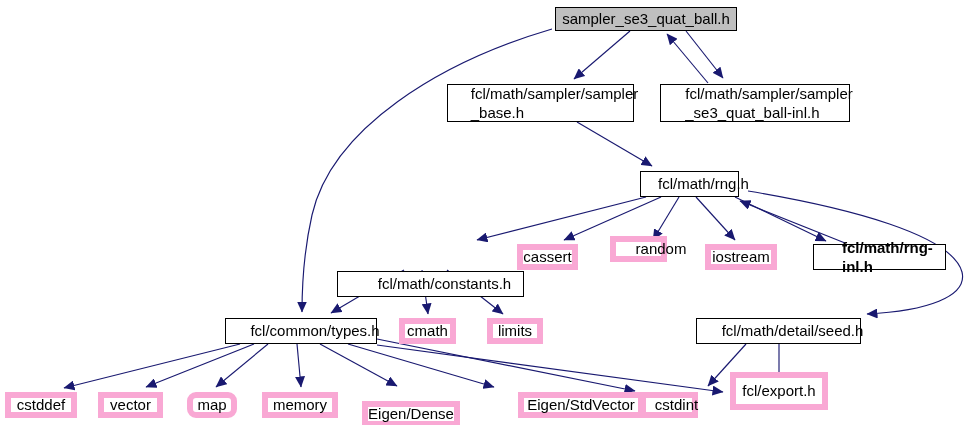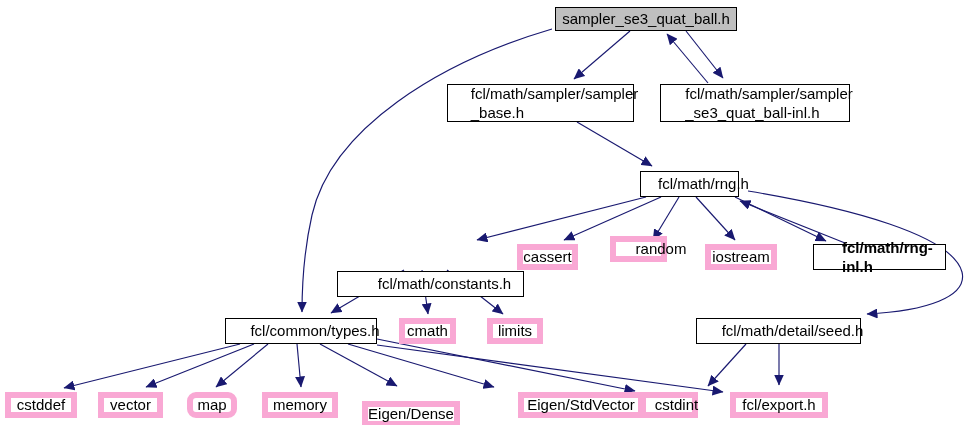--- a/index.html
+++ b/index.html
@@ -74,15 +74,15 @@
   <div class="node plain" style="left:399px;top:318px;width:57px;height:26px;">cmath</div>
   <div class="node plain" style="left:487px;top:318px;width:56px;height:26px;">limits</div>
   <div class="node linked" style="left:696px;top:318px;width:165px;height:26px;">fcl/math/detail/seed.h</div>
   <div class="node plain" style="left:98px;top:392px;width:65px;height:26px;">vector</div>
   <div class="node plain" style="left:5px;top:392px;width:72px;height:26px;">cstddef</div>
   <div class="node plain" style="left:187px;top:392px;width:50px;height:26px;border-radius:9px;">map</div>
   <div class="node plain" style="left:262px;top:392px;width:76px;height:26px;">memory</div>
   <div class="node plain" style="left:362px;top:401px;width:98px;height:26px;">Eigen/Dense</div>
   <div class="node plain" style="left:518px;top:392px;width:126px;height:26px;">Eigen/StdVector</div>
   <div class="node plain" style="left:640px;top:392px;width:58px;height:26px;padding-left:15px;">cstdint</div>
-  <div class="node plain" style="left:730px;top:392px;width:98px;height:26px;">fcl/export.h</div>
+  <div class="node plain" style="left:730px;top:372px;width:98px;height:38px;">fcl/export.h</div>
 
 </div>
 
 </body></html>

